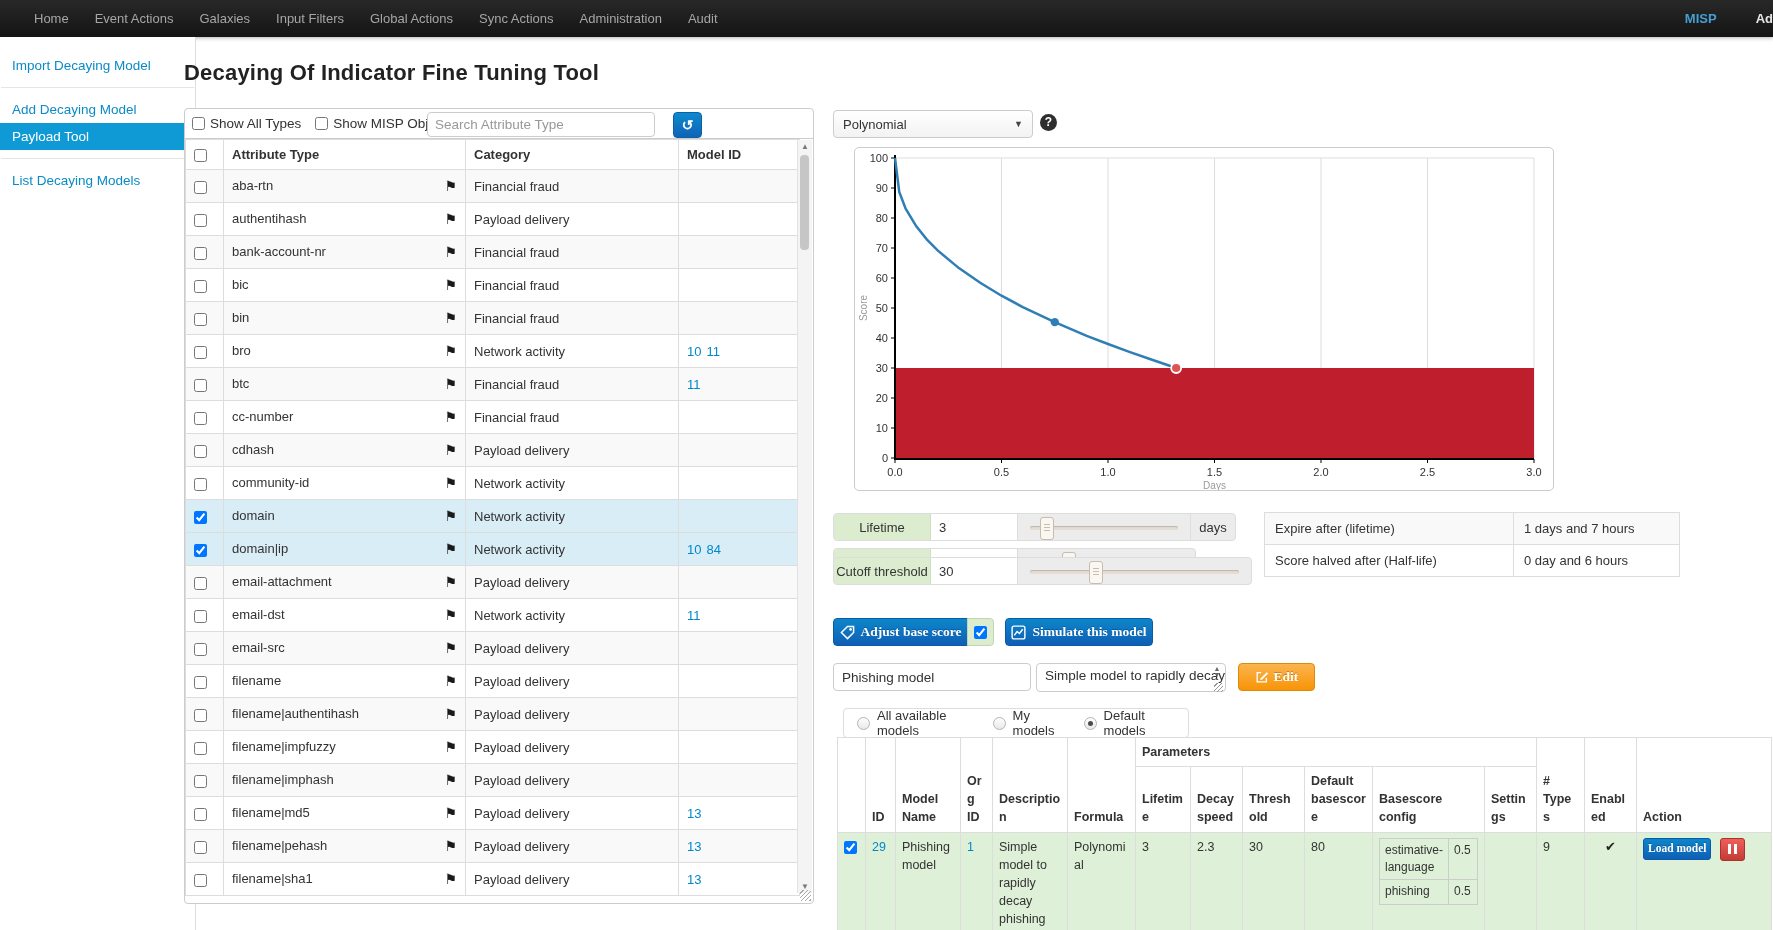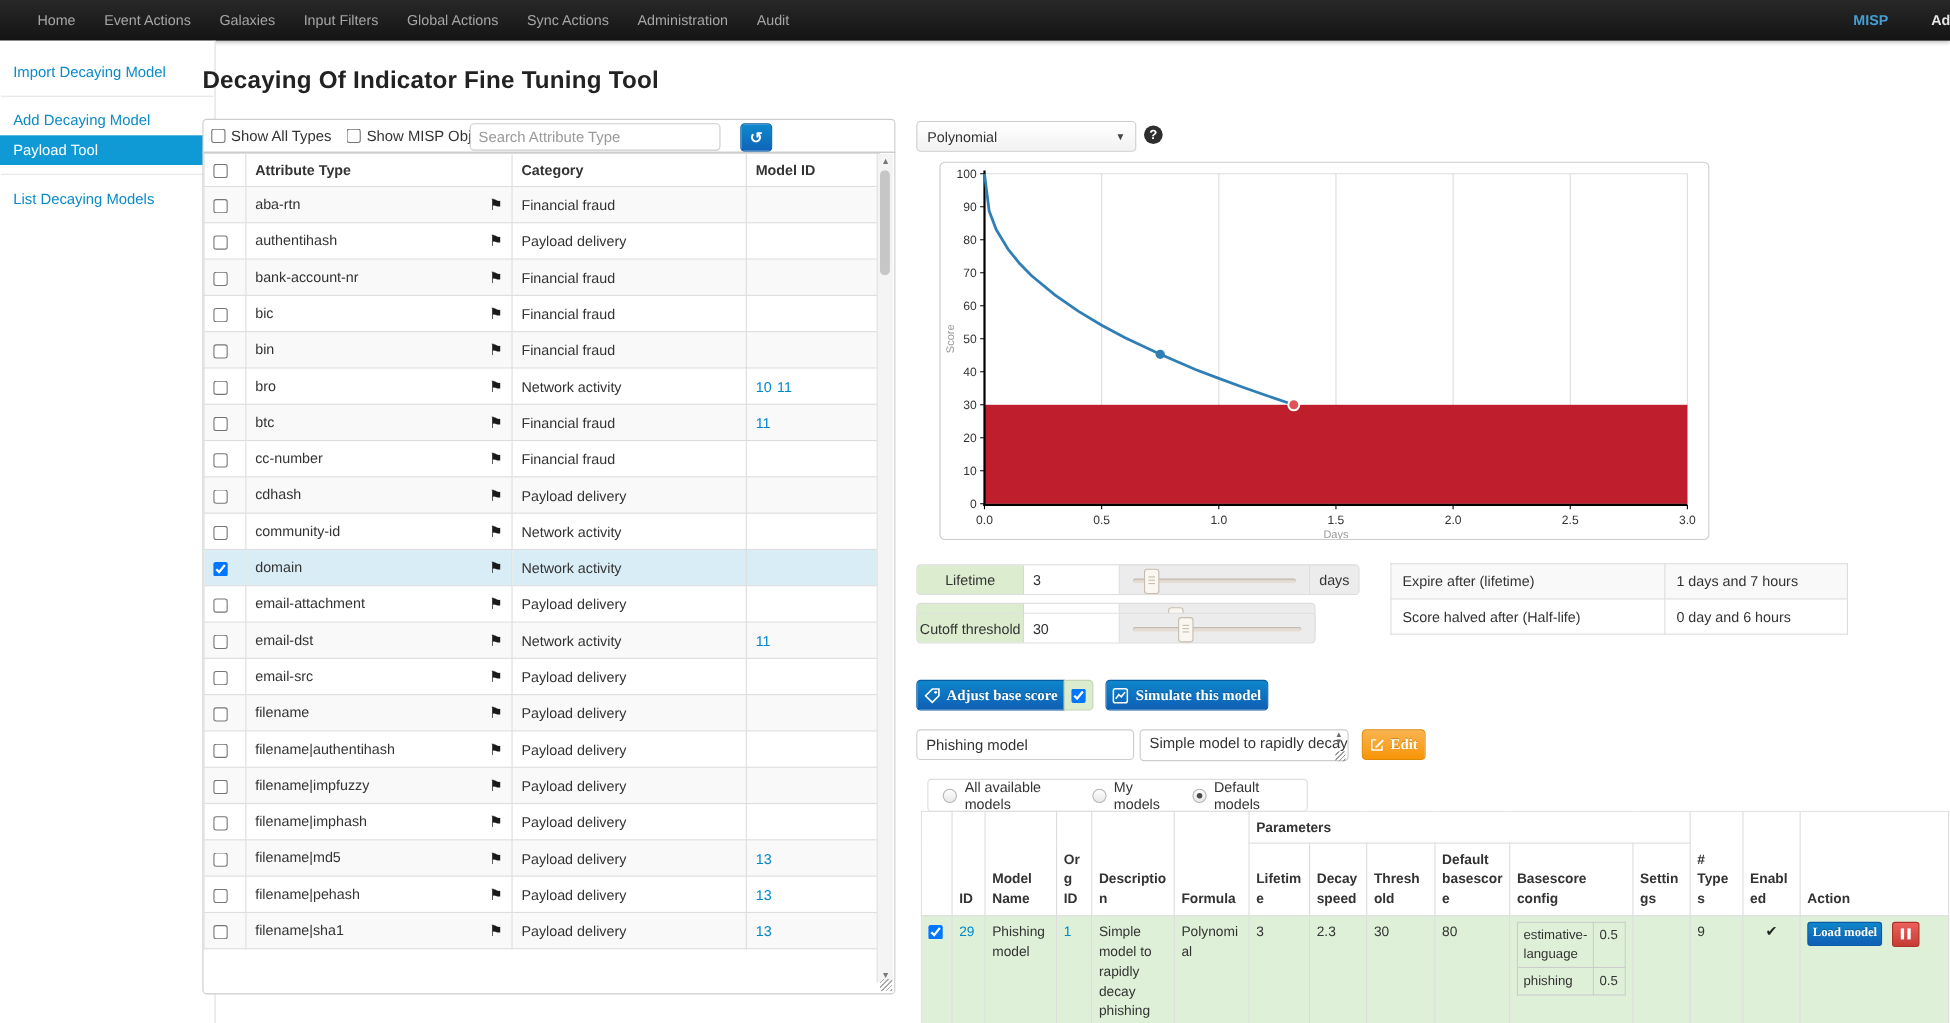--- a/index.html
+++ b/index.html
@@ -96,21 +96,21 @@
 
   
   .model-name-input{left:833px;top:663px;width:198px;height:28px;border:1px solid #ccc;border-radius:4px;
                     padding:0 8px;font-size:13.5px;color:#333;box-sizing:border-box;font-family:inherit;}
   .model-desc{left:1036px;top:663px;width:190px;height:29px;border:1px solid #ccc;border-radius:4px;
               padding:4px 18px 4px 8px;font-size:13.5px;color:#333;box-sizing:border-box;resize:none;overflow:hidden;
               font-family:inherit;white-space:nowrap;}
   .desc-spin{left:1212px;top:666px;width:10px;font-size:7px;color:#666;line-height:6px;text-align:center;}
   .desc-grip{left:1214px;top:683px;width:9px;height:9px;
              background:repeating-linear-gradient(135deg,transparent 0 2px,#999 2px 3px);}
-  .edit-btn{left:1238px;top:663px;width:58px;height:28px;background:linear-gradient(#fbb450,#f89406);
+  .edit-btn{left:1238px;top:663px;width:77px;height:28px;background:linear-gradient(#fbb450,#f89406);
             border:1px solid #dd8a05;border-radius:4px;gap:5px;}
 
   
   .model-radios{left:843px;top:708px;width:346px;height:30px;border:1px solid #ddd;border-radius:4px;
                 display:flex;align-items:center;gap:20px;padding:0 13px;box-sizing:border-box;}
   .radio-item{display:flex;align-items:center;gap:7px;cursor:pointer;}
   .radio-dot{width:13px;height:13px;border:1px solid #b5b5b5;border-radius:50%;background:linear-gradient(#fefefe,#e8e8e8);
              box-sizing:border-box;flex:none;}
   .radio-dot.on::after{content:"";display:block;width:5px;height:5px;background:#4a4a4a;border-radius:50%;margin:3px auto;}
 
@@ -251,20 +251,26 @@
           <td><input type="checkbox" style=""></td>
           <td><span>community-id</span><span class="flag">⚑</span></td>
           <td>Network activity</td>
           <td></td>
         </tr>
         <tr class="sel">
           <td><input type="checkbox" checked="" style=""></td>
           <td><span>domain</span><span class="flag">⚑</span></td>
           <td>Network activity</td>
           <td></td>
+        </tr>
+        <tr class="sel">
+          <td><input type="checkbox" checked="" style=""></td>
+          <td><span>domain|ip</span><span class="flag">⚑</span></td>
+          <td>Network activity</td>
+          <td><span class="mid-link">10</span><span class="mid-link">84</span></td>
         </tr>
         <tr>
           <td><input type="checkbox" style=""></td>
           <td><span>email-attachment</span><span class="flag">⚑</span></td>
           <td>Payload delivery</td>
           <td></td>
         </tr>
         <tr>
           <td><input type="checkbox" style=""></td>
           <td><span>email-dst</span><span class="flag">⚑</span></td>
@@ -401,21 +407,21 @@
   <div class="days-suffix">days</div>
 </div>
 <div class="abs slider-row" style="left:833px;top:548px;width:363px;">
   <div class="slider-label">Decay speed</div>
   <input class="slider-value" value="2.3" style="">
   <div class="slider-track">
     <div class="groove"></div>
     <div class="slider-handle" style="left: calc(25% - 6px);"></div>
   </div>
 </div>
-<div class="abs slider-row" style="left:833px;top:557px;width:363px;">
+<div class="abs slider-row" style="left:833px;top:557px;width:419px;">
   <div class="slider-label">Cutoff threshold</div>
   <input class="slider-value" value="30" style="">
   <div class="slider-track">
     <div class="groove"></div>
     <div class="slider-handle" style="left: calc(31% - 6px);"></div>
   </div>
 </div>
 
 <div class="abs btn btn-primary adjust-btn">
   <svg width="15" height="15" viewBox="0 0 16 16">

